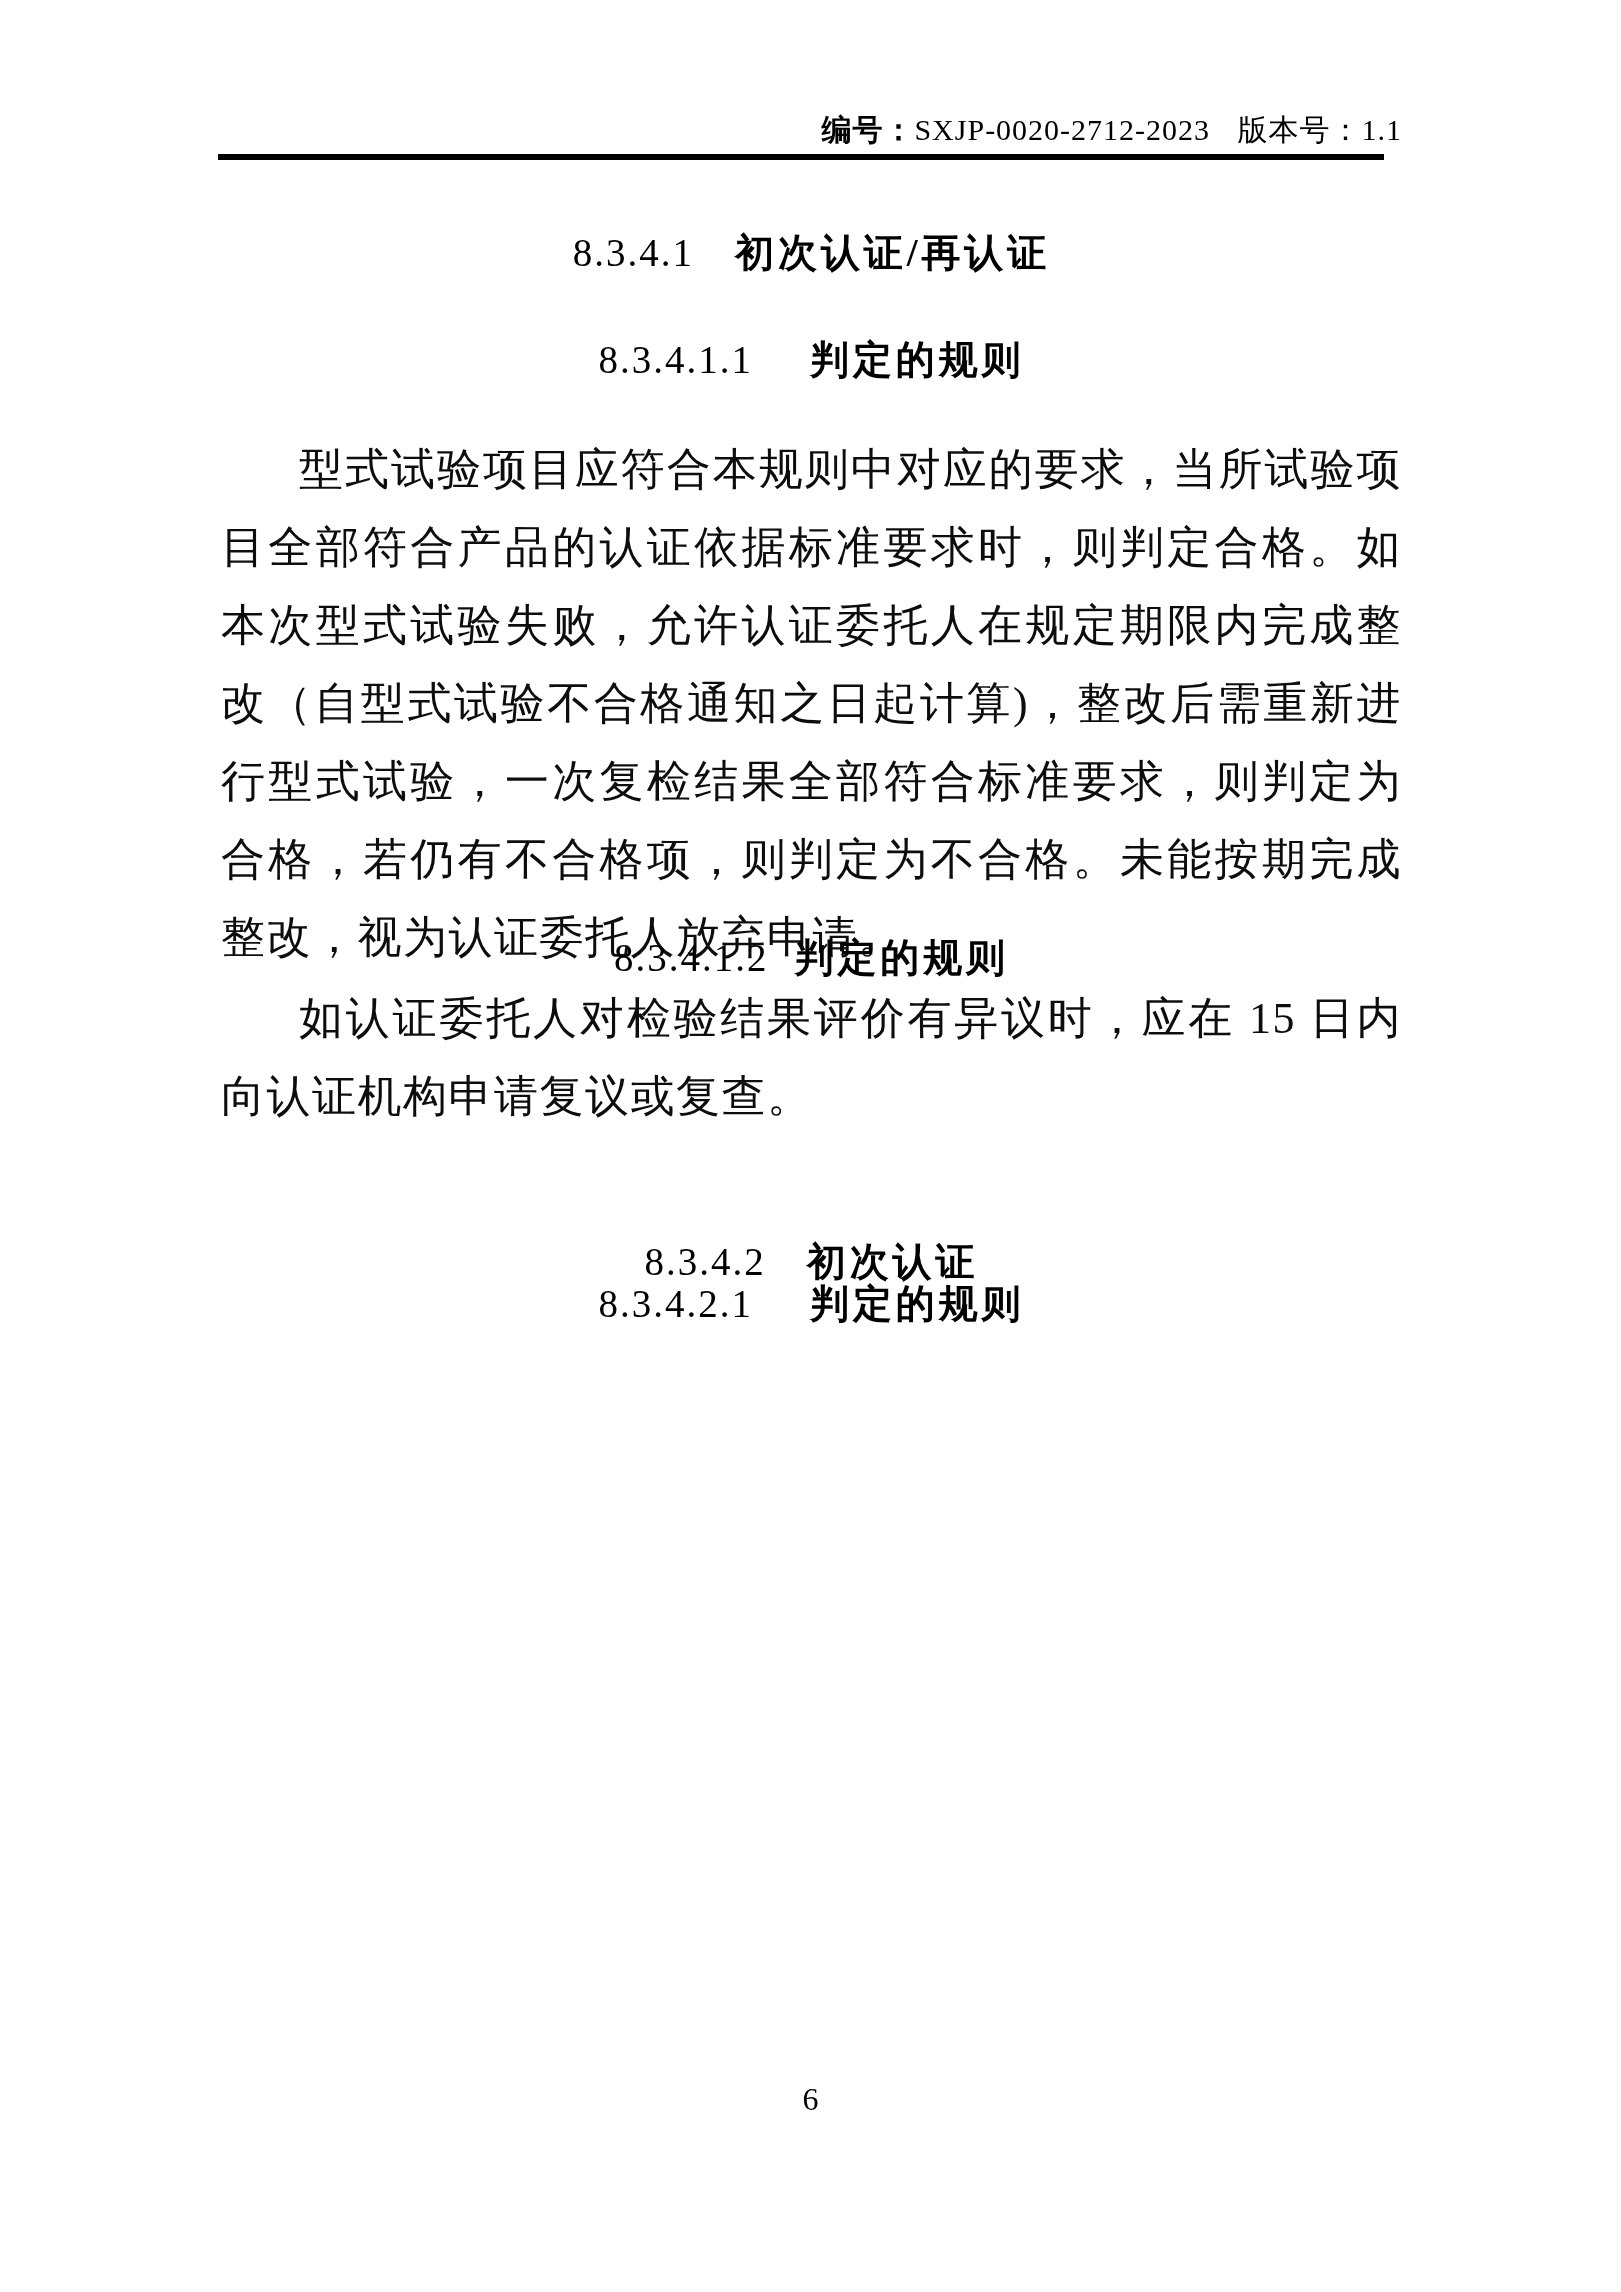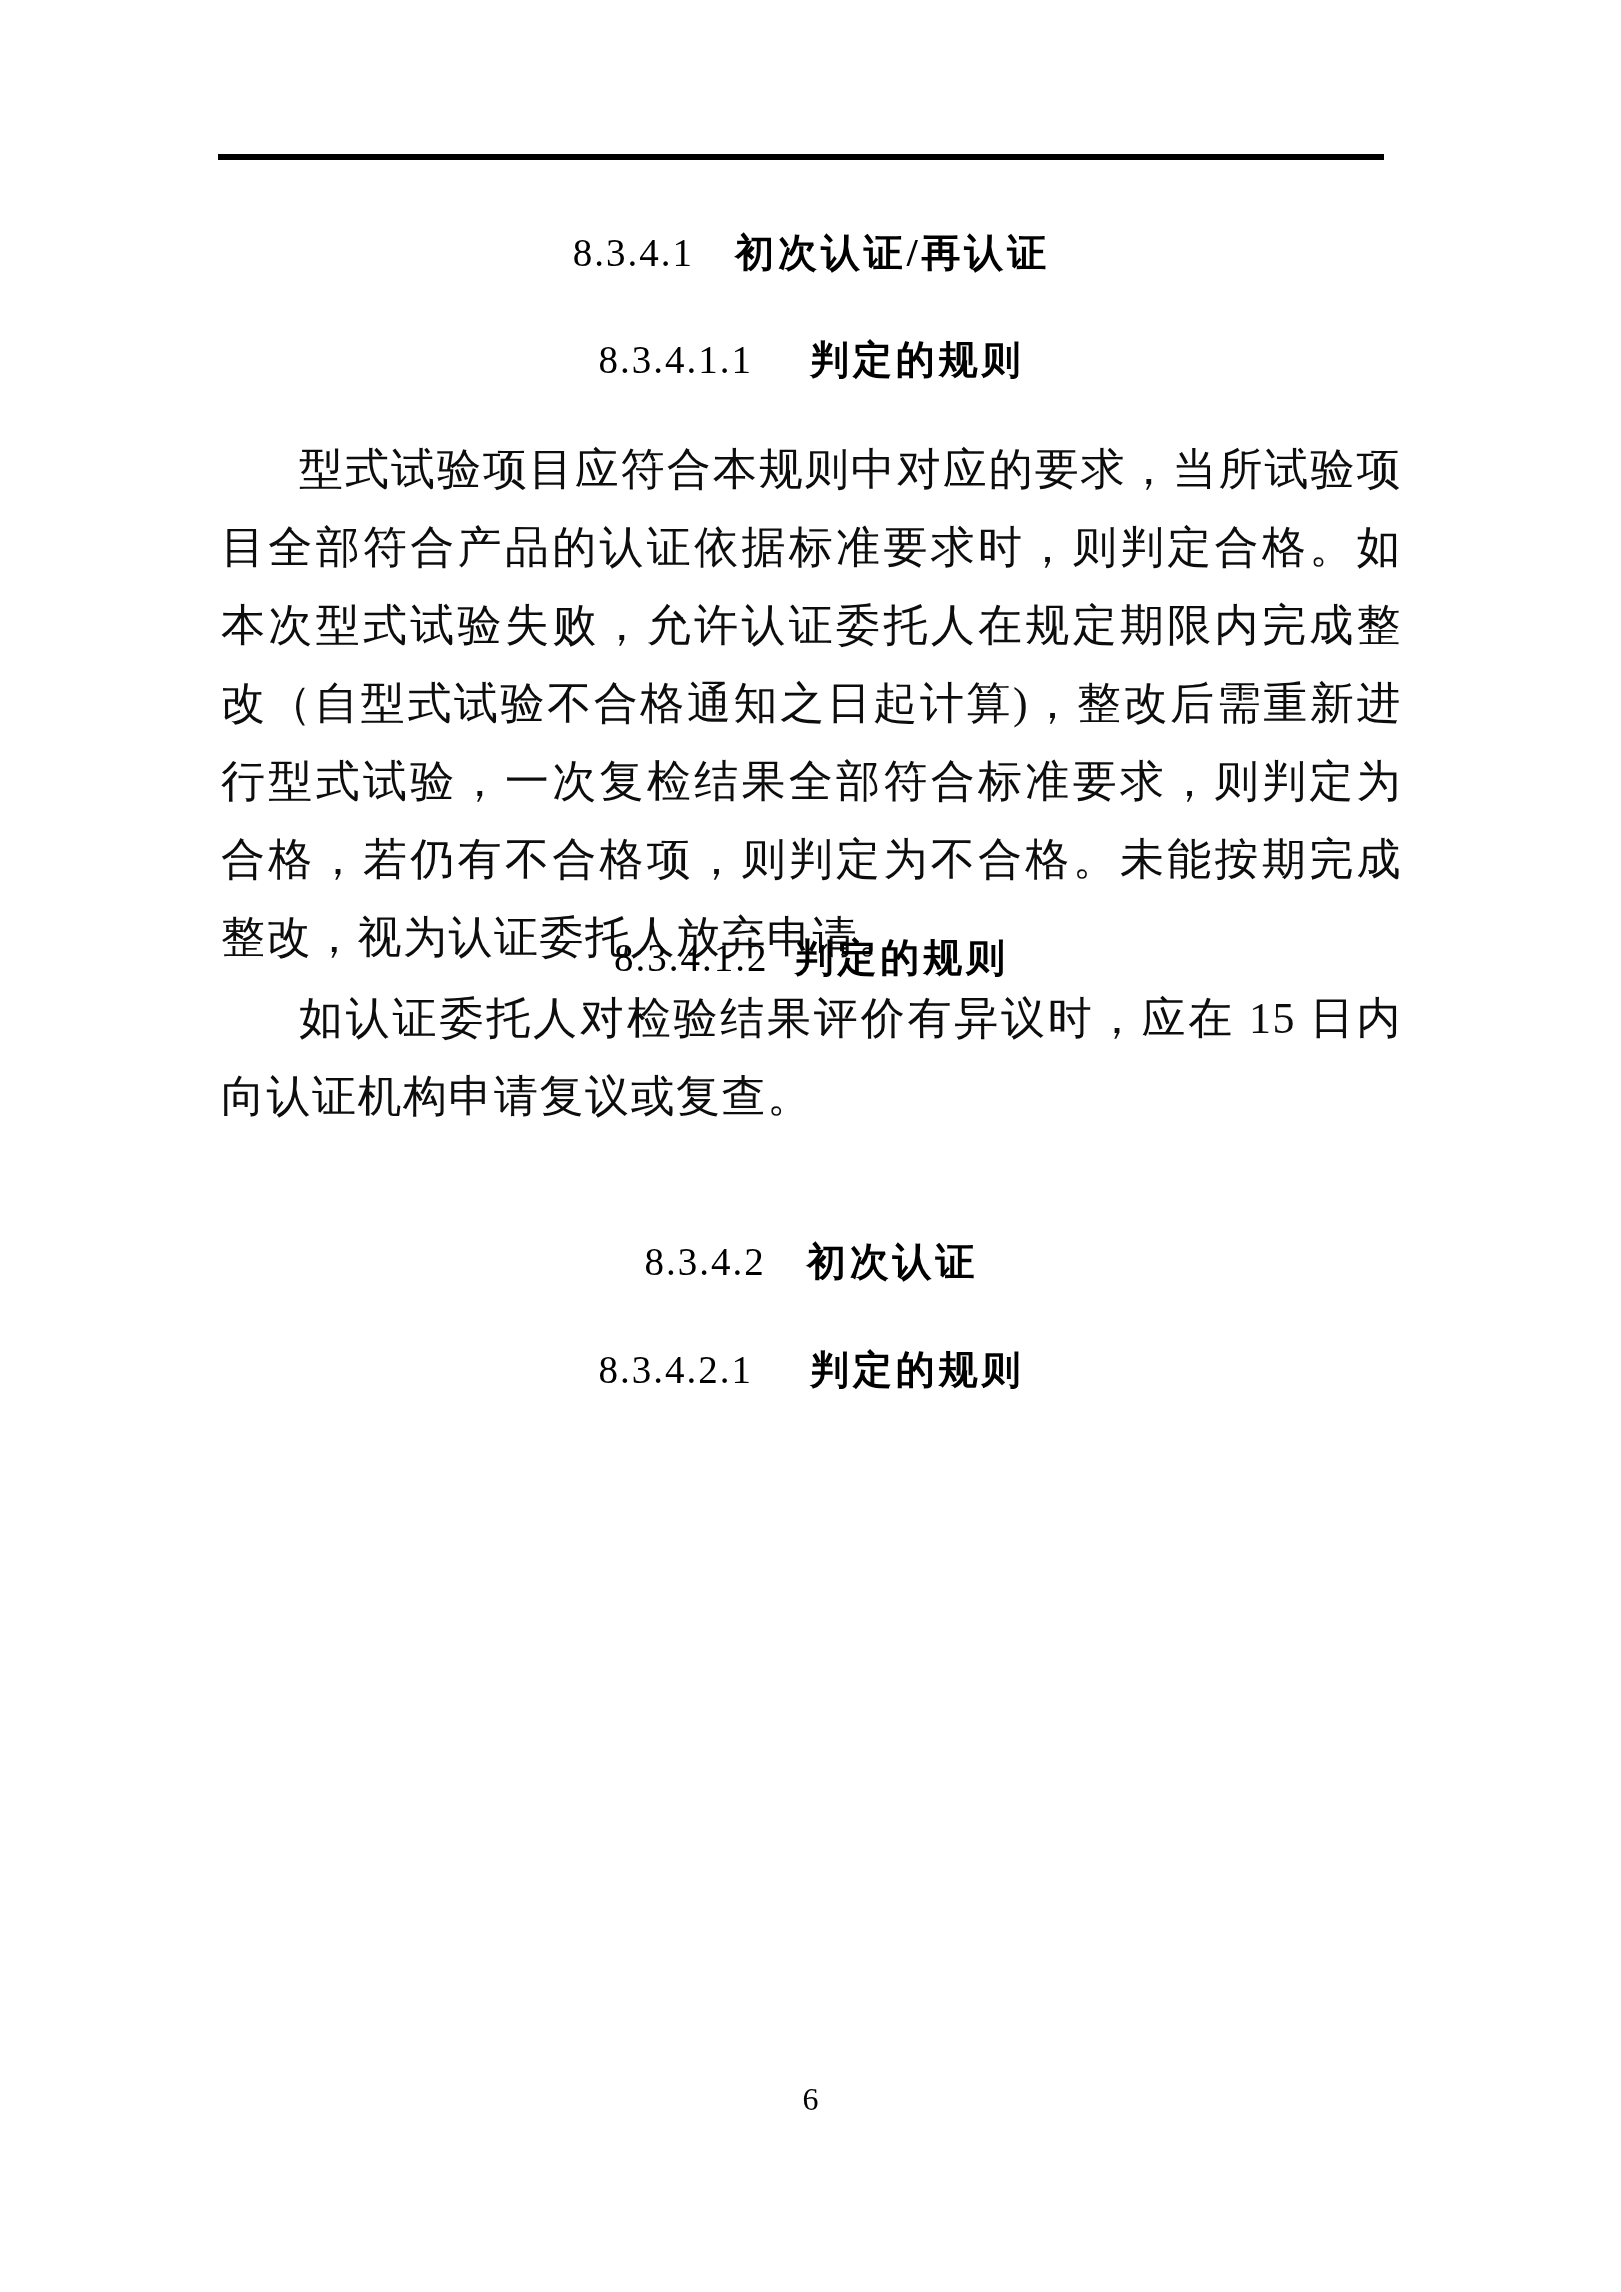--- a/index.html
+++ b/index.html
@@ -57,21 +57,21 @@
   .heading .ttl {
     font-weight: bold;
     letter-spacing: 3.9px;
   }
   #h1 { top: 214px; }
   #h2 { top: 321px; }
   #h2 .num, #h5 .num { margin-right: 57px; }
   #h3 { top: 919px; }
   #h3 .num { margin-right: 26px; }
   #h4 { top: 1223px; }
-  #h5 { top: 1331px; }
+  #h5 { top: 1265px; }
   
   .para {
     position: absolute;
     left: 221px;
     width: 1181px;
     font-size: 44px;
     line-height: 78px;
     text-align: justify;
     text-indent: 78px;
     letter-spacing: 1.5px;
@@ -90,20 +90,23 @@
     font-size: 32px;
     line-height: 43px;
     color: #000;
   }
 </style>
 </head>
 <body>
 
 <div class="page">
 
+  <div class="doc-header">
+    <span class="lbl">编号：</span><span class="val">SXJP-0020-2712-2023</span><span class="gap"></span><span class="val">版本号：</span><span class="val">1.1</span>
+  </div>
   <div class="header-rule"></div>
 
   <div class="heading" id="h1">
     <span class="num">8.3.4.1</span><span class="ttl">初次认证/再认证</span>
   </div>
 
   <div class="heading" id="h2">
     <span class="num">8.3.4.1.1</span><span class="ttl">判定的规则</span>
   </div>
 

